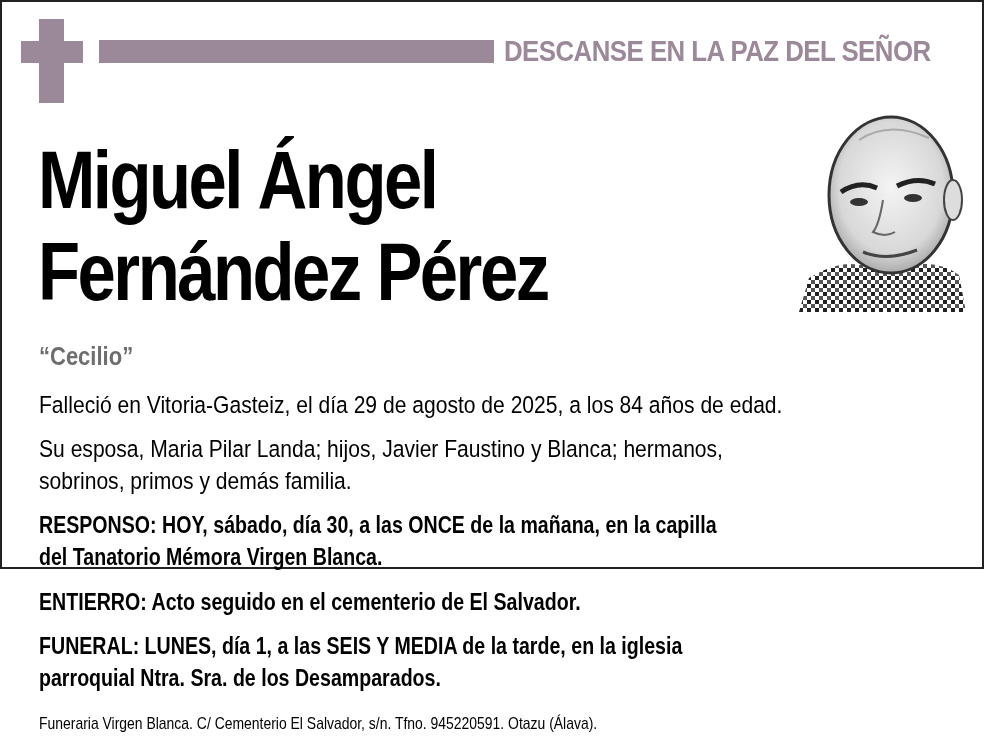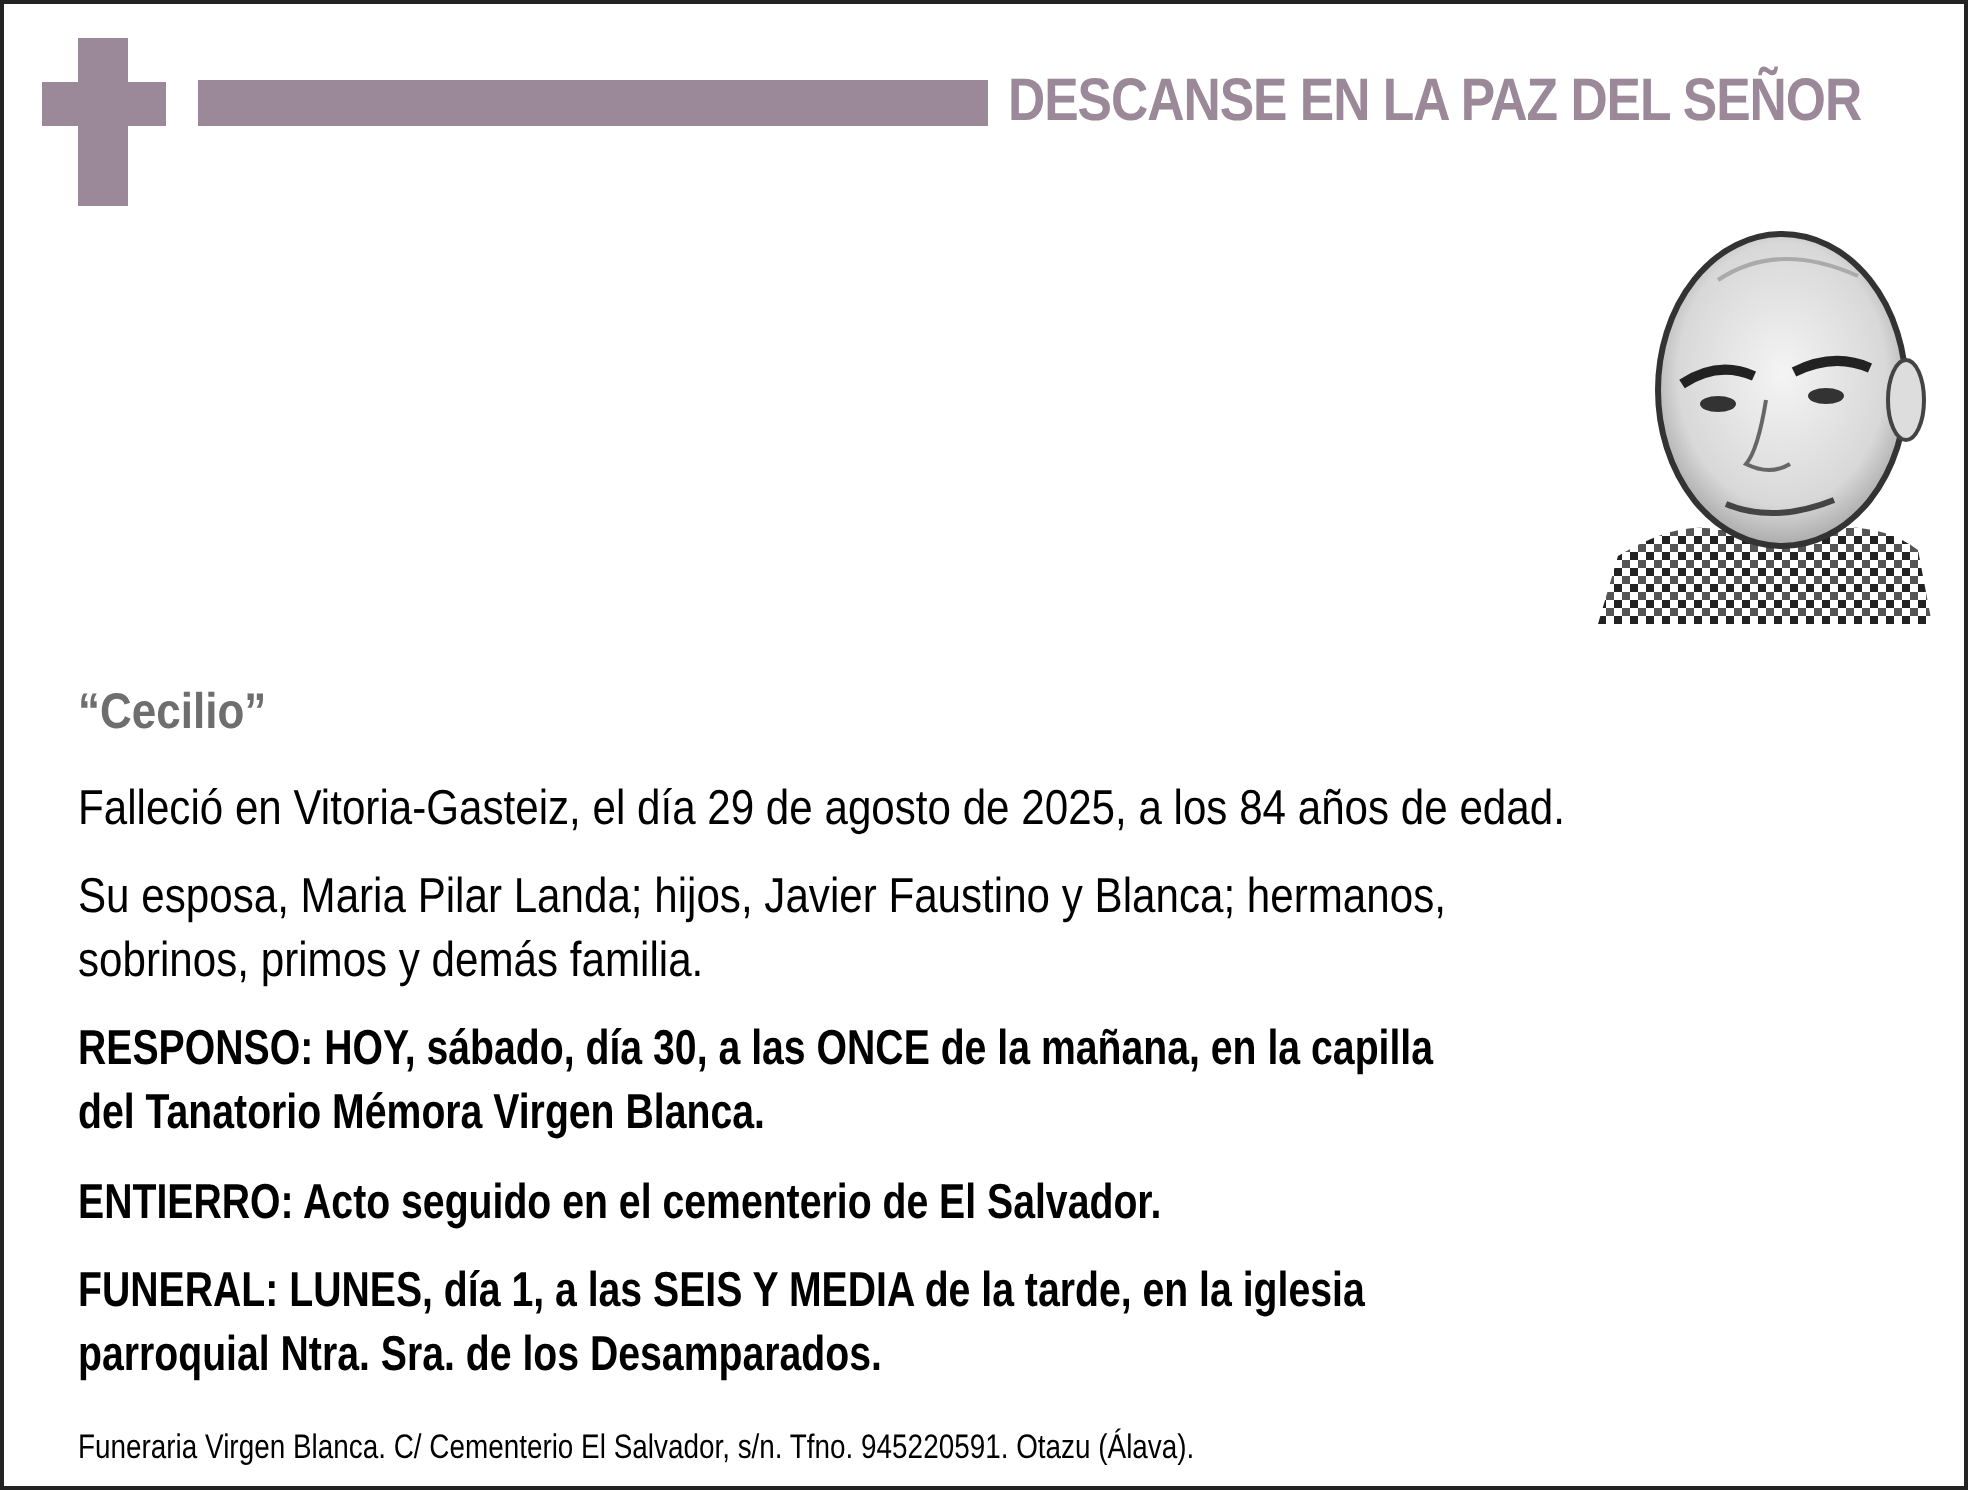--- a/index.html
+++ b/index.html
@@ -1,19 +1,19 @@
 <!DOCTYPE html>
 <html><head>
   <meta charset="utf-8">
   <style>
     * { margin: 0; padding: 0; box-sizing: border-box; }
     html, body { width: 984px; height: 745px; background: #ffffff; overflow: hidden; }
     body { font-family: "Liberation Sans", "DejaVu Sans", sans-serif; color: #111; }
     .page {
-      position: relative; width: 984px; height: 745px;
+      position: relative; width: 984px; height: 569px;
       border: 2px solid #222; border-left-width: 2px; background: #fff;
     }
     .cross-v { position: absolute; left: 37px; top: 17px; width: 25px; height: 84px; background: var(--accent); }
     .cross-h { position: absolute; left: 19px; top: 39px; width: 62px; height: 22px; background: var(--accent); }
     .rule-bar { position: absolute; left: 97px; top: 38px; width: 395px; height: 23px; background: var(--accent); }
     .header-title {
       position: absolute; left: 502px; top: 30px; width: 466px;
       font-family: "Liberation Sans", sans-serif; font-weight: 700;
       font-size: 30px; letter-spacing: -0.6px; color: var(--accent);
       white-space: nowrap; transform: scaleX(0.86); transform-origin: left top;
@@ -47,20 +47,24 @@
   </style>
 </head>
 <body>
 
 <div class="page" style="--accent:#9b8898;">
   <div class="cross-v"></div>
   <div class="cross-h"></div>
   <div class="rule-bar"></div>
   <div class="header-title">DESCANSE EN LA PAZ DEL SEÑOR</div>
 
+  <div class="name-block">
+    <span class="name-line">Miguel Ángel</span>
+    <span class="name-line">Fernández Pérez</span>
+  </div>
 
   <div class="photo">
     <svg viewBox="0 0 167 212" xmlns="http://www.w3.org/2000/svg">
       <defs>
         <pattern id="check" width="8" height="8" patternUnits="userSpaceOnUse">
           <rect width="8" height="8" fill="#fff"></rect>
           <rect width="4" height="4" fill="#222"></rect>
           <rect x="4" y="4" width="4" height="4" fill="#555"></rect>
         </pattern>
         <radialGradient id="skin" cx="50%" cy="45%" r="60%">

